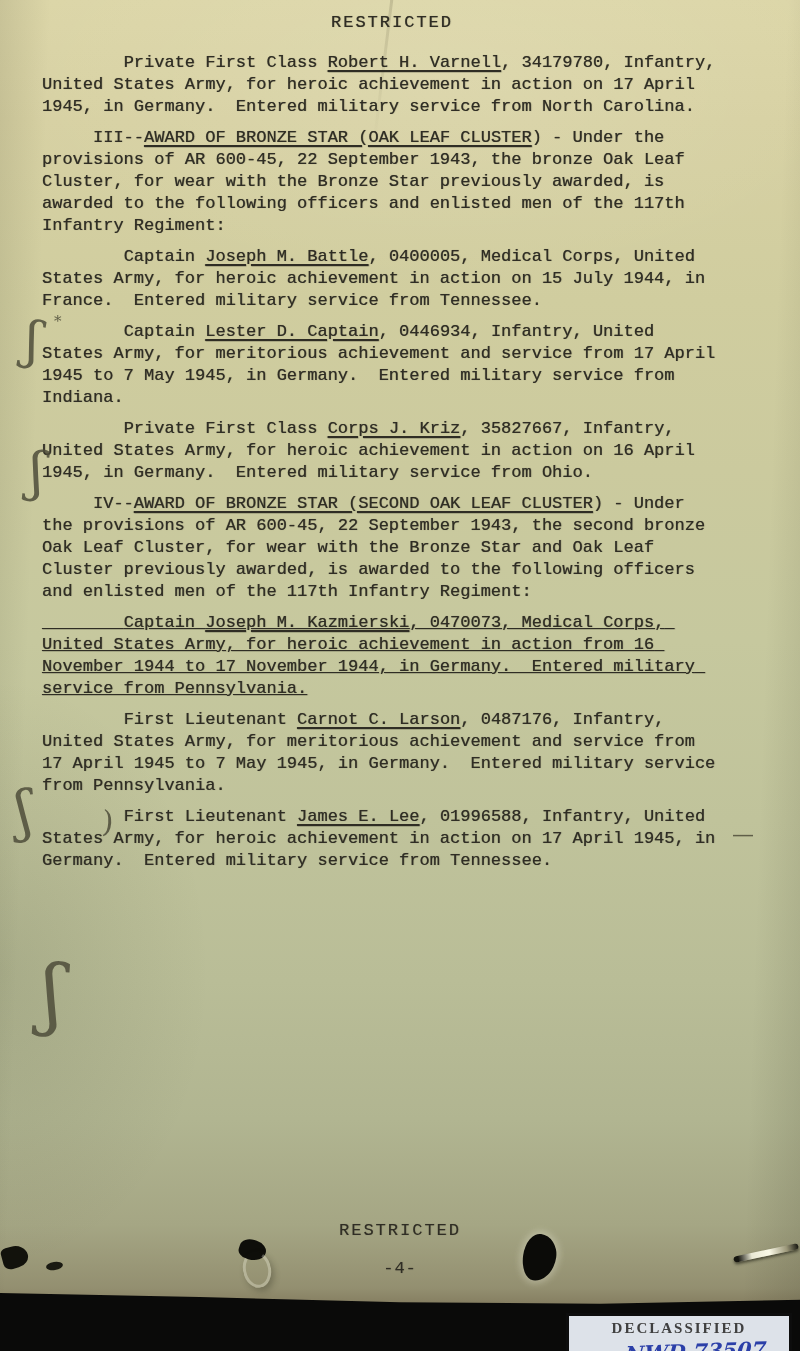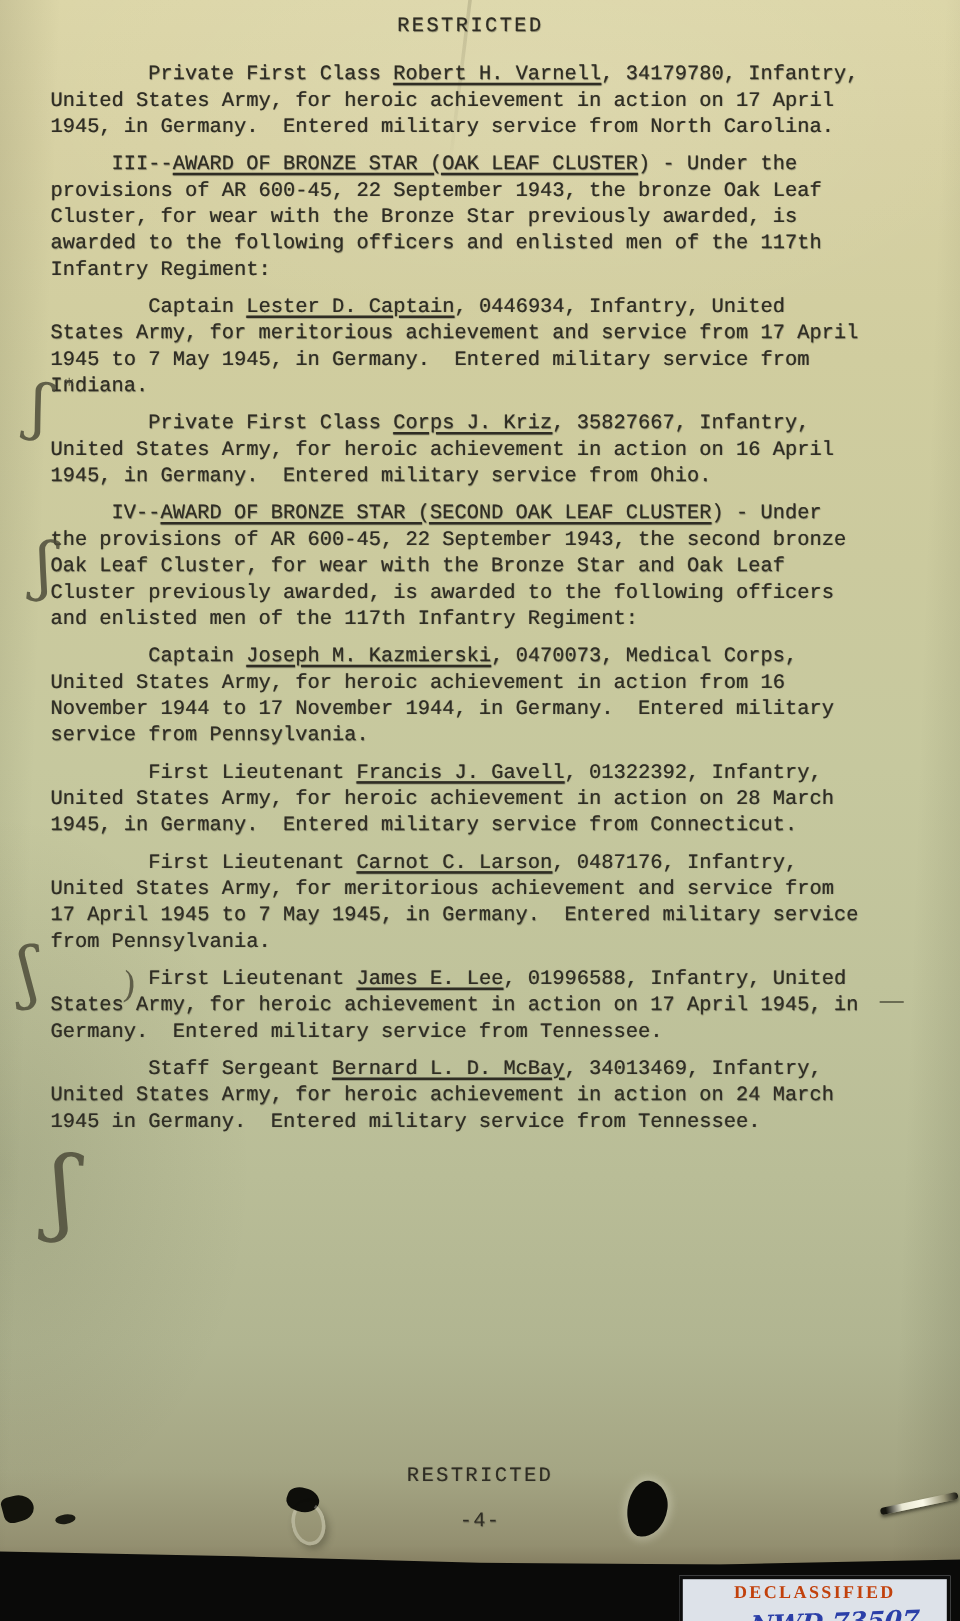--- a/index.html
+++ b/index.html
@@ -23,21 +23,21 @@
         #a5a684 1225px,#938f70 1288px,#867f62 1303px);
   }
   
   .content{
     position:absolute;left:42px;top:12px;width:676px;
     font-size:17px;line-height:22px;color:#2f2d24;
     text-shadow:0.4px 0.4px 0.7px rgba(47,45,36,.55), -0.3px 0 0.4px rgba(47,45,36,.3);
   }
   .c-header{text-align:center;letter-spacing:2px;margin-bottom:18px;transform:translateX(12px);}
   .para{margin:9px 0;white-space:pre-wrap;}
-  .para.no-gap{margin-top:0;}
+  .para.no-gap{margin-top:0;text-decoration:underline;}
   .u{text-decoration:underline;text-underline-offset:3px;text-decoration-thickness:1.5px;}
   .footer-restricted{
     position:absolute;left:0;top:1221px;width:800px;text-align:center;
     font-size:17px;letter-spacing:2px;color:#2f2d24;
     text-shadow:0.4px 0.4px 0.7px rgba(47,45,36,.5);
   }
   .page-number{
     position:absolute;left:0;top:1259px;width:800px;text-align:center;
     font-size:17px;letter-spacing:1px;color:#2f2d24;
     text-shadow:0.4px 0.4px 0.7px rgba(47,45,36,.5);
@@ -74,21 +74,21 @@
     background:linear-gradient(90deg,#15150f 0 7%,#e9e8d4 28%,#fbfae8 55%,#9a9678 82%,#15150f 100%);
     box-shadow:0 2px 3px rgba(15,15,8,.55);}
   
   .stamp{
     position:absolute;left:566px;top:1313px;width:226px;height:70px;
     background:#dde2e9;border:3px solid #0d0d0d;box-sizing:border-box;
     padding-top:4px;
   }
   .stamp-title{
     font-family:"Liberation Serif","DejaVu Serif",serif;font-weight:bold;
-    font-size:15px;letter-spacing:2px;text-align:center;color:#c2410c;
+    font-size:15px;letter-spacing:2px;text-align:center;color:#404040;
   }
   .stamp-auth{margin:2px 0 0 10px;font-family:"Liberation Serif",serif;font-size:11px;color:#222;}
   .stamp-auth-value{
     font-family:"DejaVu Serif",serif;font-style:italic;font-weight:bold;
     font-size:21px;color:#2b3fa8;display:inline-block;transform:rotate(-2deg) skewX(-6deg);
     margin-left:3px;
   }
 </style>
 </head>
 <body>
@@ -96,38 +96,37 @@
 <div class="paper"></div>
 <div class="crease"></div>
 
 <div class="content">
   <div class="c-header">RESTRICTED</div>
 
   <p class="para"><span>        Private First Class </span><span class="u">Robert H. Varnell</span><span>, 34179780, Infantry, United States Army, for heroic achievement in action on 17 April 1945, in Germany.  Entered military service from North Carolina.</span></p>
 
   <p class="para"><span>     III--</span><span class="u">AWARD OF BRONZE STAR (OAK LEAF CLUSTER</span><span>) - Under the provisions of AR 600-45, 22 September 1943, the bronze Oak Leaf Cluster, for wear with the Bronze Star previously awarded, is awarded to the following officers and enlisted men of the 117th Infantry Regiment:</span></p>
 
+  <p class="para"><span>        Captain </span><span class="u">Joseph M. Battle</span><span>, 0400005, Medical Corps, United States Army, for heroic achievement in action on 15 July 1944, in France.  Entered military service from Tennessee.</span></p>
 
   <p class="para"><span>        Captain </span><span class="u">Lester D. Captain</span><span>, 0446934, Infantry, United States Army, for meritorious achievement and service from 17 April 1945 to 7 May 1945, in Germany.  Entered military service from Indiana.</span></p>
 
 
   <p class="para"><span>        Private First Class </span><span class="u">Corps J. Kriz</span><span>, 35827667, Infantry, United States Army, for heroic achievement in action on 16 April 1945, in Germany.  Entered military service from Ohio.</span></p>
 
   <p class="para"><span>     IV--</span><span class="u">AWARD OF BRONZE STAR (SECOND OAK LEAF CLUSTER</span><span>) - Under the provisions of AR 600-45, 22 September 1943, the second bronze Oak Leaf Cluster, for wear with the Bronze Star and Oak Leaf Cluster previously awarded, is awarded to the following officers and enlisted men of the 117th Infantry Regiment:</span></p>
 
   <p class="para no-gap"><span>        Captain </span><span class="u">Joseph M. Kazmierski</span><span>, 0470073, Medical Corps, United States Army, for heroic achievement in action from 16 November 1944 to 17 November 1944, in Germany.  Entered military service from Pennsylvania.</span></p>
 
 
-  <p class="para"><span>        First Lieutenant </span><span class="u">Francis J. Gavell</span><span>, 01322392, Infantry, United States Army, for heroic achievement in action on 28 March 1945, in Germany.  Entered military service from Connecticut.</span></p>
 
   <p class="para"><span>        First Lieutenant </span><span class="u">Carnot C. Larson</span><span>, 0487176, Infantry, United States Army, for meritorious achievement and service from 17 April 1945 to 7 May 1945, in Germany.  Entered military service from Pennsylvania.</span></p>
 
   <p class="para"><span>        First Lieutenant </span><span class="u">James E. Lee</span><span>, 01996588, Infantry, United States Army, for heroic achievement in action on 17 April 1945, in Germany.  Entered military service from Tennessee.</span></p>
 
-  <p class="para"><span>        Staff Sergeant </span><span class="u">Bernard L. D. McBay</span><span>, 34013469, Infantry, United States Army, for heroic achievement in action on 24 March 1945 in Germany.  Entered military service from Tennessee.</span></p>
 </div>
 
 <div class="footer-restricted">RESTRICTED</div>
 <div class="page-number">-4-</div>
 
 <span class="pencil mk-royalty">ʃ</span>
 <span class="pencil mk-royalty-dot">*</span>
 <span class="pencil mk-goldberg">ʃ</span>
 <span class="pencil mk-foster">ʃ</span>
 <span class="pencil mk-foster-paren">)</span>

